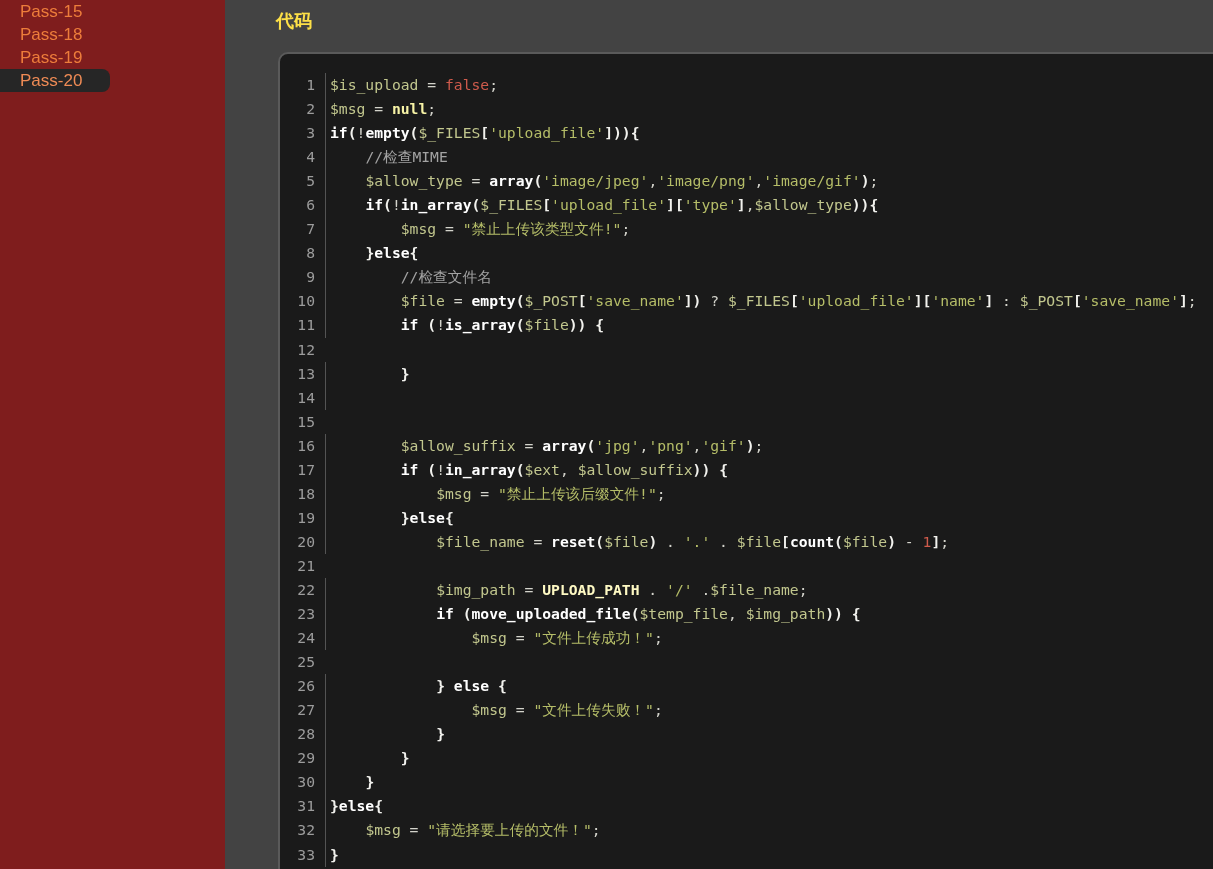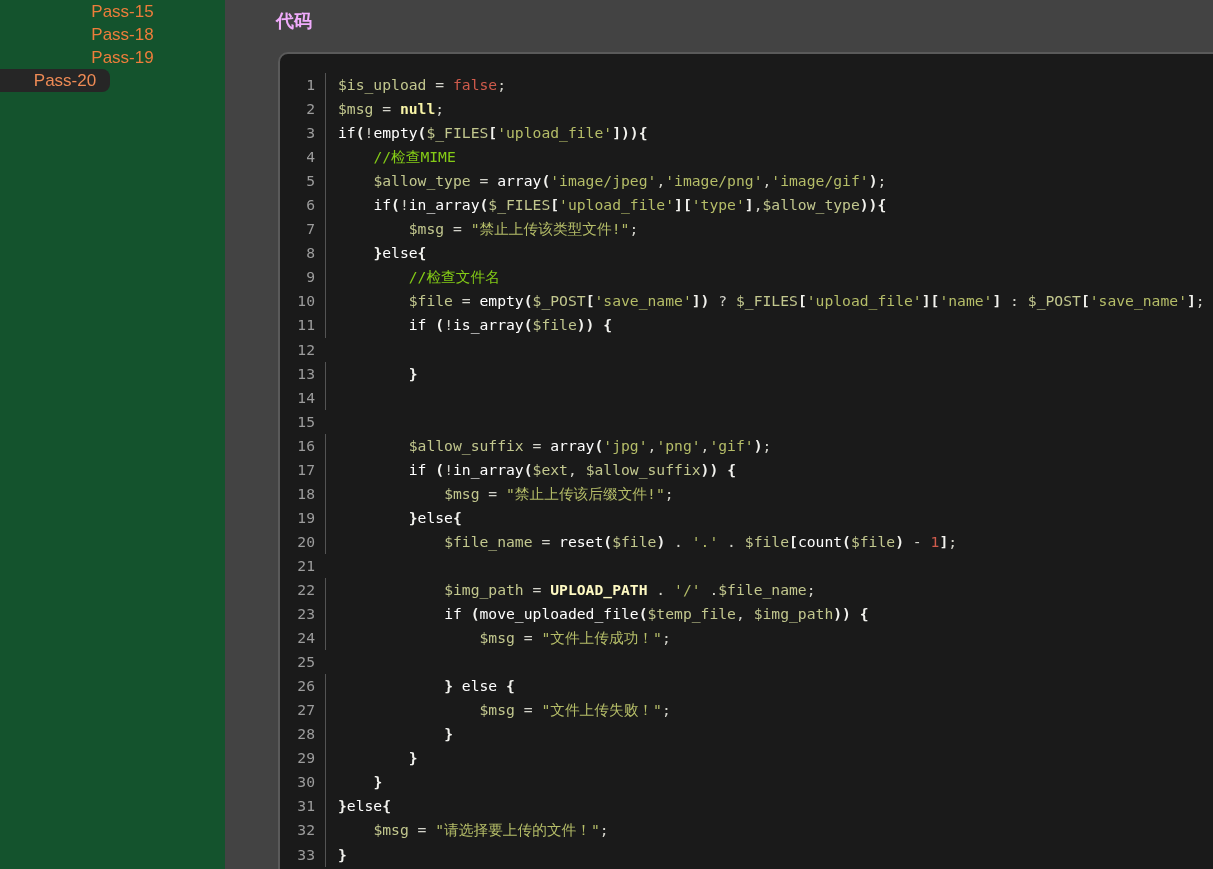--- a/index.html
+++ b/index.html
@@ -3,58 +3,57 @@
 <meta charset="utf-8">
 <style>
   html,body{margin:0;padding:0;}
   body{
     width:1213px;height:869px;overflow:hidden;position:relative;
     background:#434343;
     font-family:"Liberation Sans",sans-serif;
   }
   .sidebar{
     position:absolute;left:0;top:0;width:225px;height:100%;
-    background:#14532d;
-    text-align:center;
+    background:#7f1d1d;
   }
   .nav-item{
     height:23px;line-height:23px;padding-left:20px;
     font-size:17px;color:#ed7d3b;cursor:pointer;white-space:nowrap;
   }
   .nav-item.active{
     background:#262626;width:90px;border-radius:0 8px 8px 0;color:#ef8b55;
   }
   .page-title{
     position:absolute;left:276px;top:9px;
-    font-size:18px;font-weight:bold;color:#f0abfc;
+    font-size:18px;font-weight:bold;color:#fde047;
   }
   .codeblock{
     position:absolute;left:278px;top:52px;right:-12px;bottom:-12px;
     background:#1a1a1a;border:2px solid #5a5a5a;border-radius:10px;
     padding-top:19px;overflow:hidden;
     font-family:"DejaVu Sans Mono",monospace;font-size:14.7px;
   }
   .row{display:flex;height:24.06px;line-height:24.06px;}
   .ln{
     flex:0 0 45px;box-sizing:border-box;text-align:right;padding-right:10px;
     color:#9c9c9c;
   }
   .lc{
-    border-left:1px solid #545454;padding-left:12px;white-space:pre;
+    border-left:1px solid #545454;padding-left:4px;white-space:pre;
     color:#d4d4cc;
   }
   .t-o{color:#d4d4cc}
   .t-v{color:#c2c78e}
   .t-s{color:#b5bd68}
-  .t-k,.t-f{color:#ffffff;font-weight:normal}
+  .t-k,.t-f{color:#ffffff;font-weight:bold}
   .t-b{color:#f2f2ee;font-weight:bold}
   .t-r{color:#cf5b4c}
   .t-n{color:#f7f3a6;font-weight:bold}
   .t-C{color:#fef9c3;font-weight:bold}
-  .t-m{color:#84cc16}
+  .t-m{color:#a3a3a3}
 </style>
 </head>
 <body>
 
 <div class="sidebar">
   <nav>
       <div class="nav-item">Pass-15</div>
       <div class="nav-item">Pass-18</div>
       <div class="nav-item">Pass-19</div>
       <div class="nav-item active">Pass-20</div>

